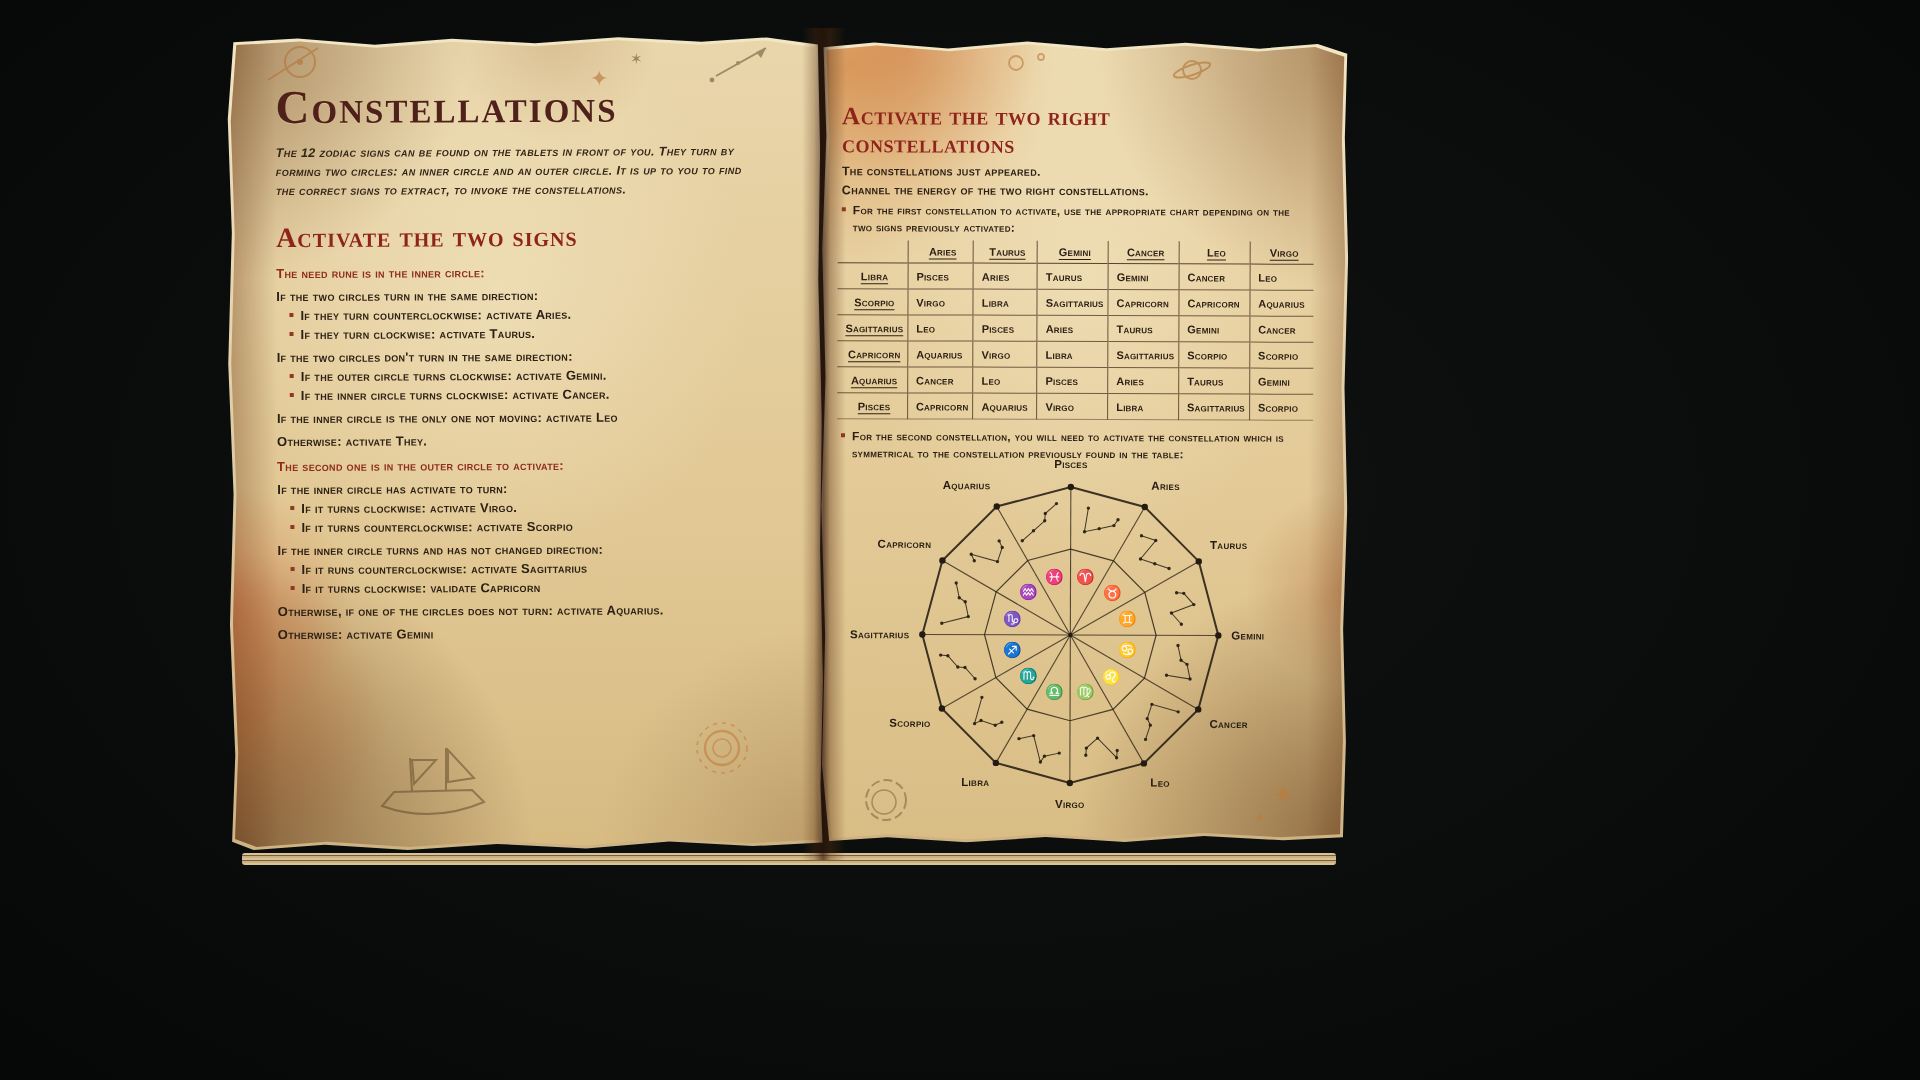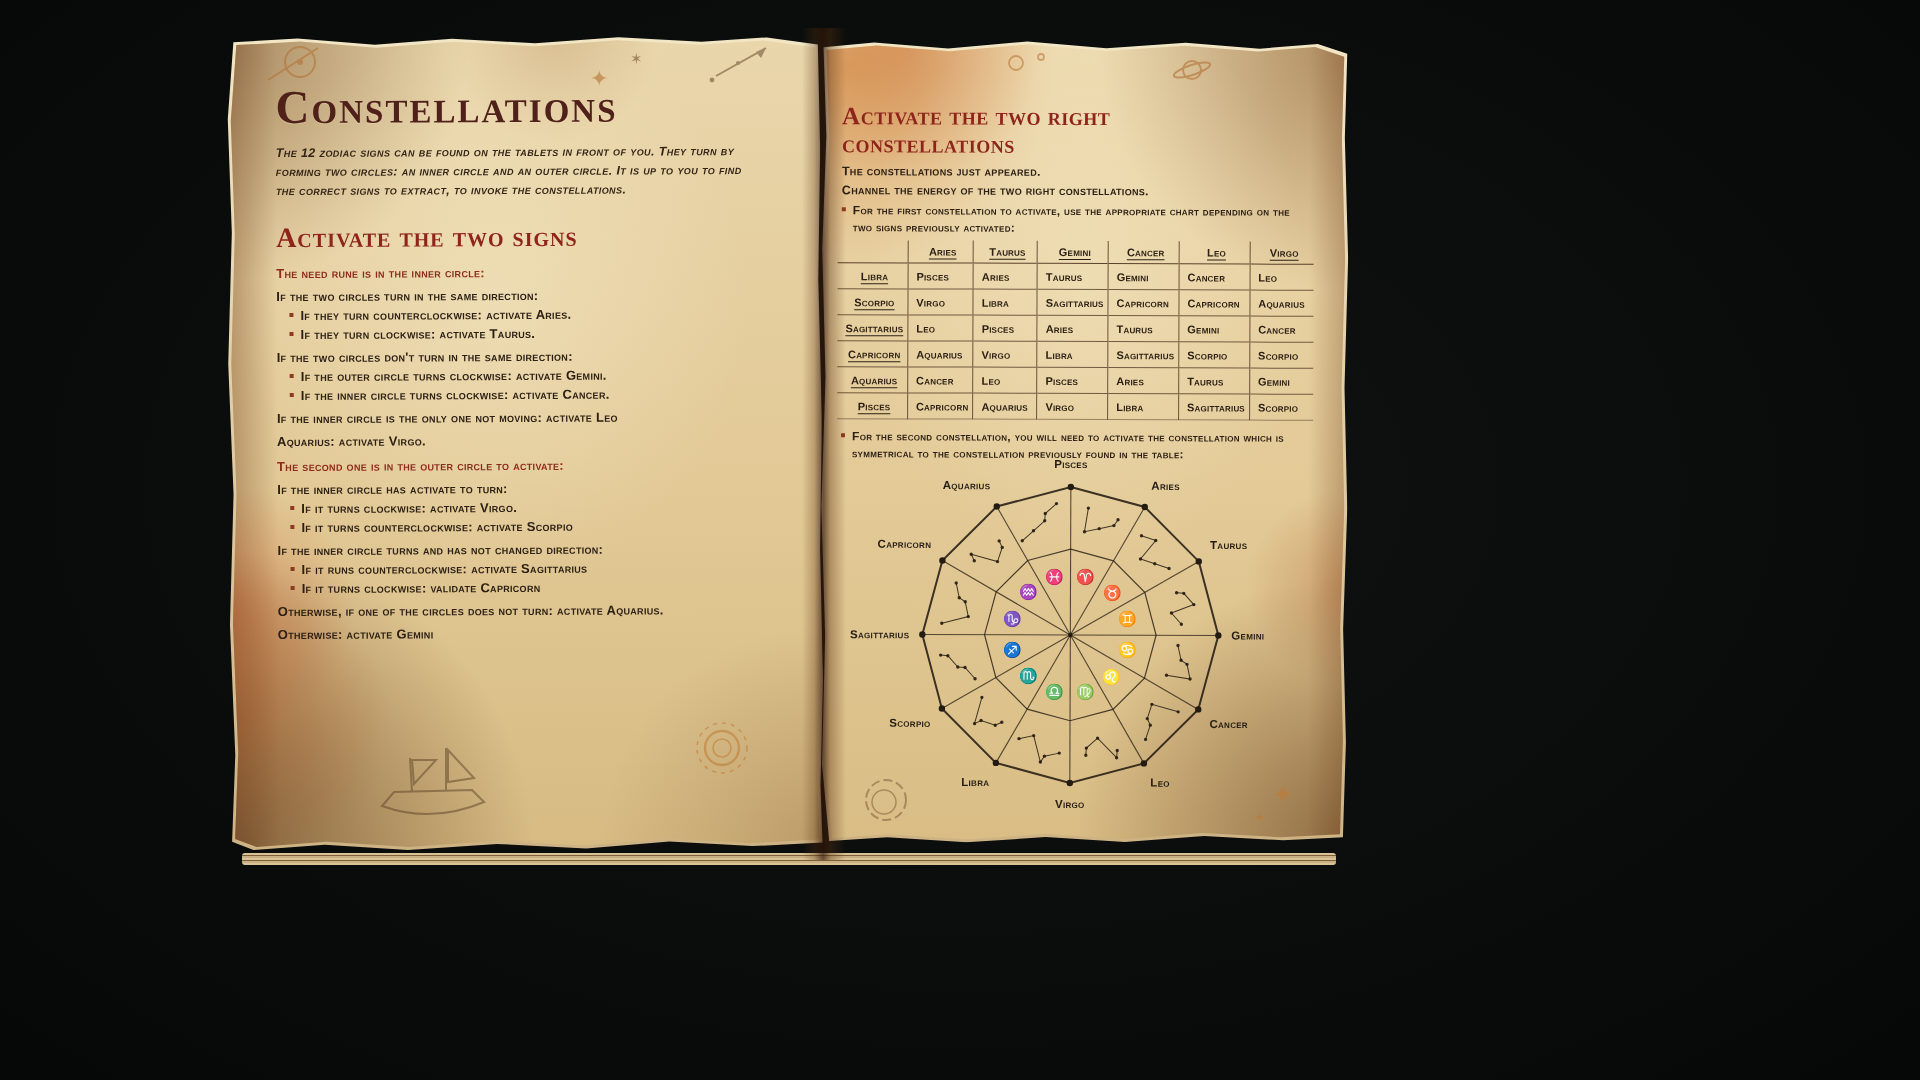--- a/index.html
+++ b/index.html
@@ -114,21 +114,21 @@
               <span>If the outer circle turns clockwise: activate Gemini.</span>
             </div>
             <div class="rline bullet">
               <span class="bq"></span>
               <span>If the inner circle turns clockwise: activate Cancer.</span>
             </div>
             <div class="rline rule">
               <span>If the inner circle is the only one not moving: activate Leo</span>
             </div>
             <div class="rline rule">
-              <span>Aquarius: activate Virgo.</span>
+              <span>Otherwise: activate They.</span>
             </div>
             <div class="rline subhead">
               <span>The second one is in the outer circle to activate:</span>
             </div>
             <div class="rline rule">
               <span>If the inner circle has activate to turn:</span>
             </div>
             <div class="rline bullet">
               <span class="bq"></span>
               <span>If it turns clockwise: activate Virgo.</span>

